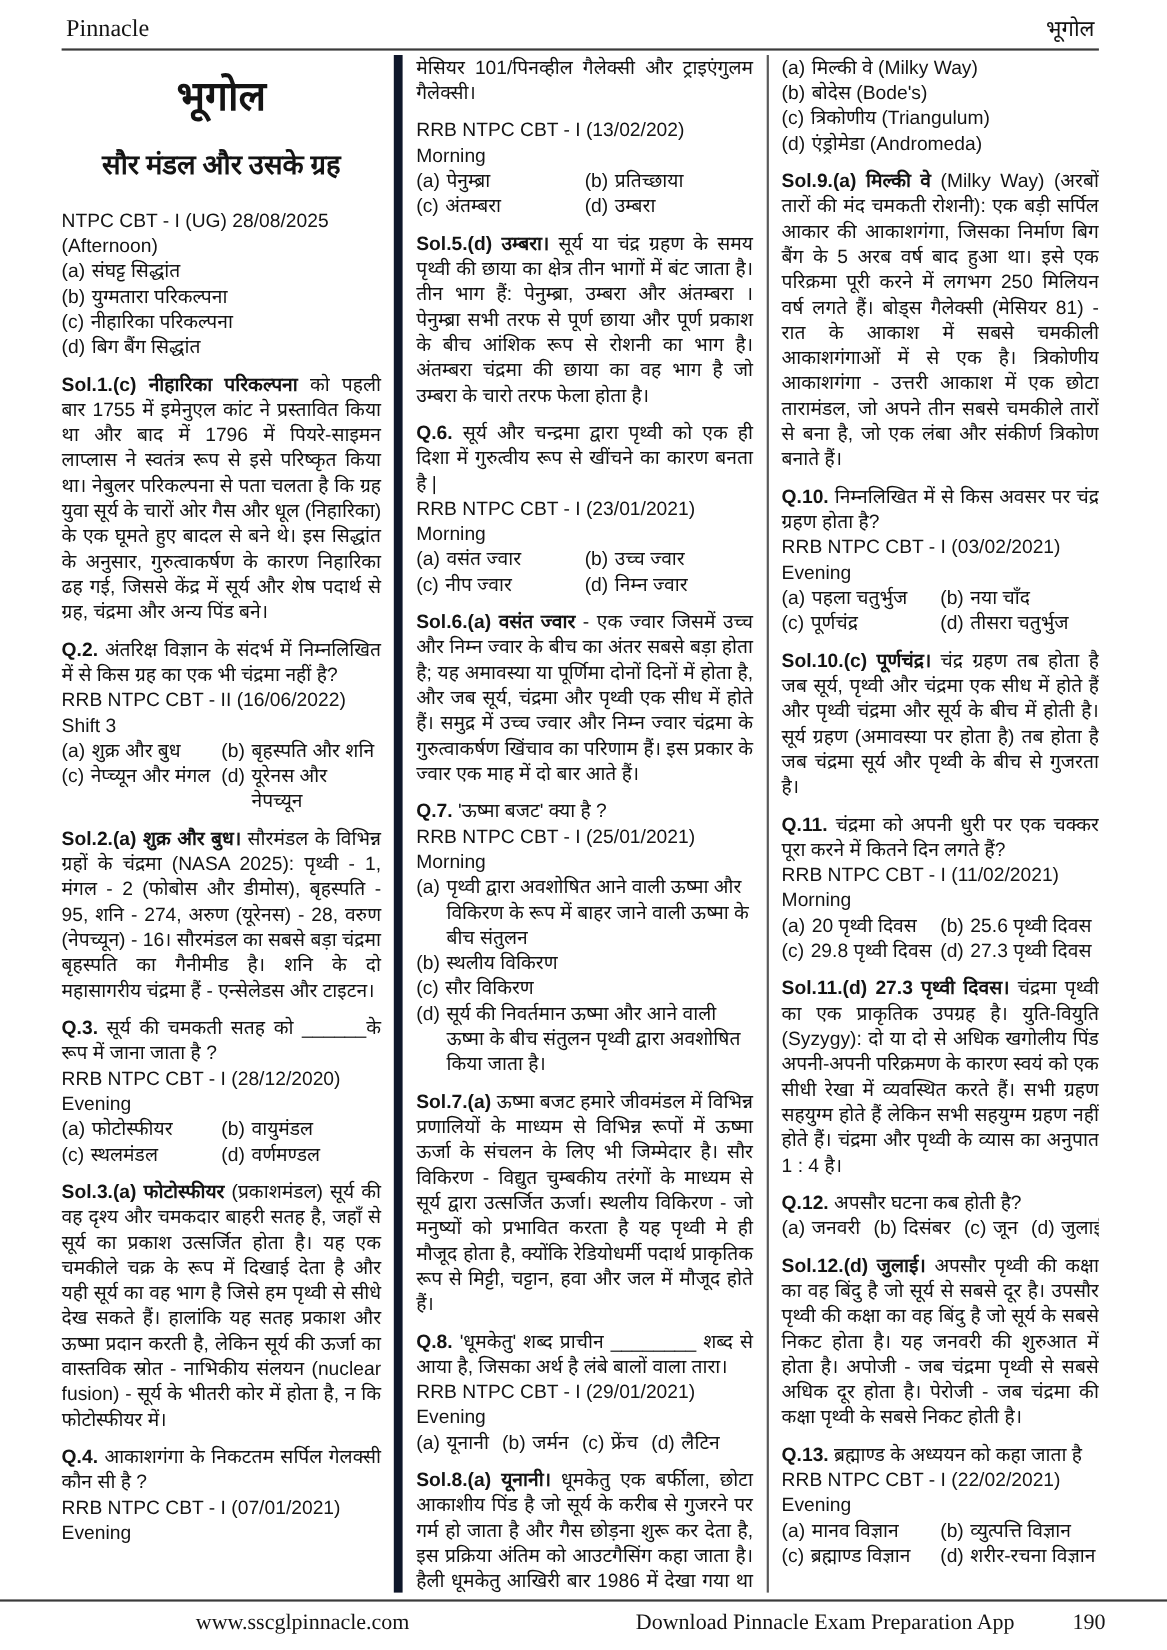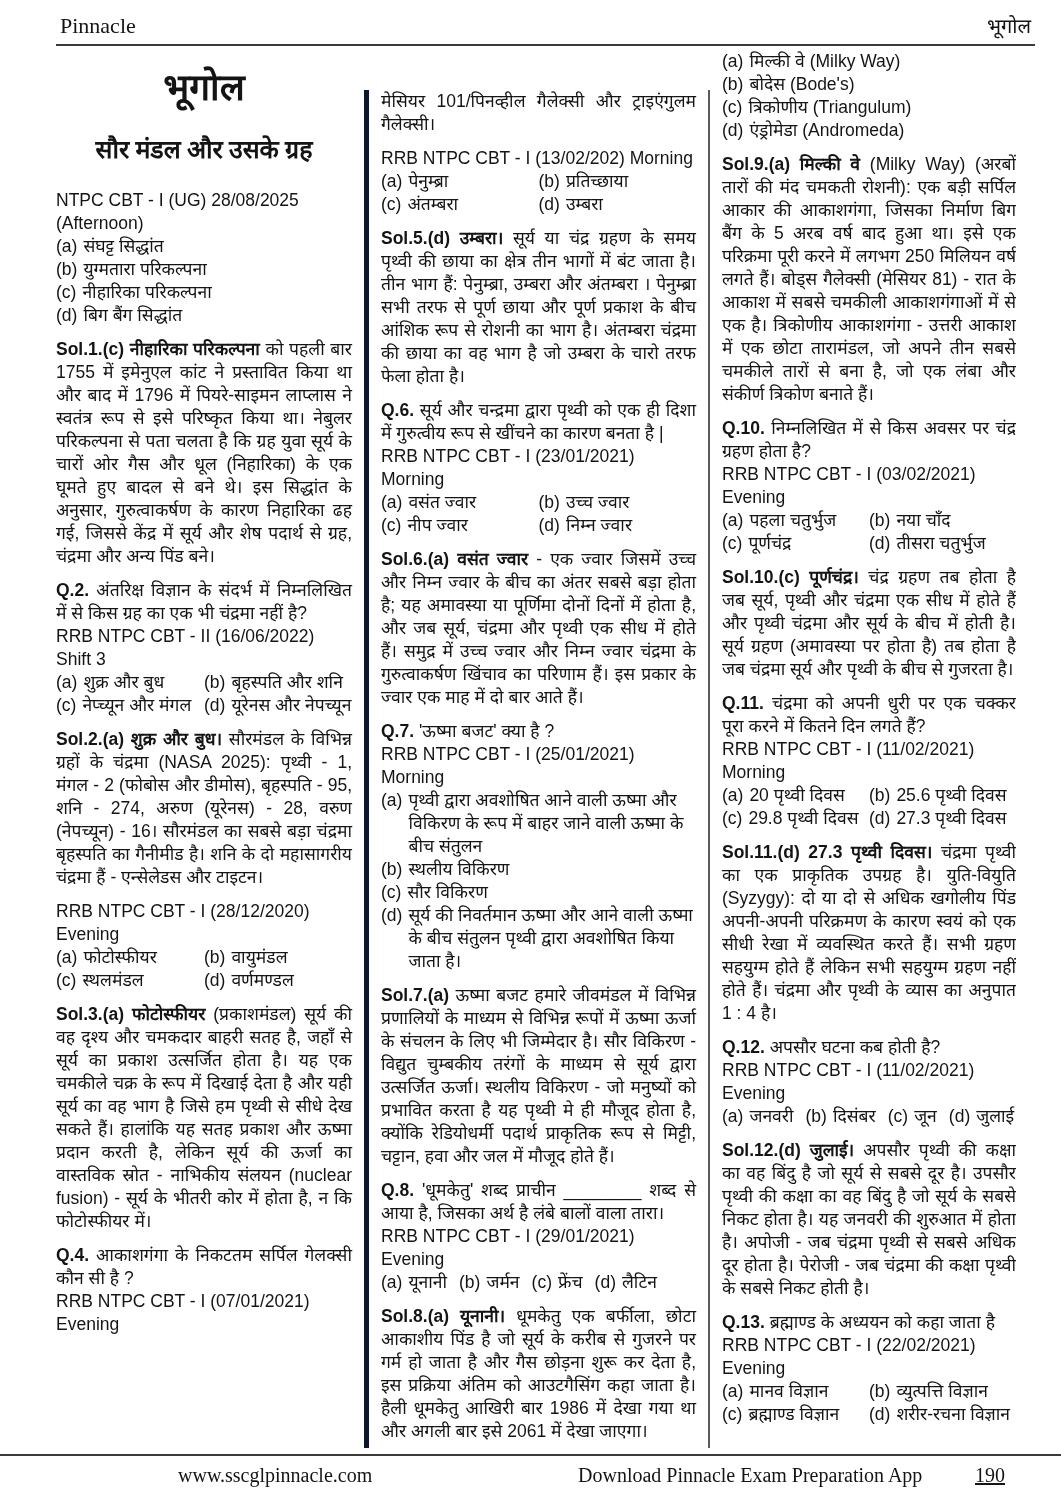--- a/index.html
+++ b/index.html
@@ -1,46 +1,46 @@
 <!DOCTYPE html>
 <html lang="hi"><head>
 <meta charset="utf-8">
 <style>
   html,body{margin:0;padding:0;background:#e8e8e8;}
   .page{position:relative;width:1061px;height:1500px;background:#ffffff;margin:0 auto;
         font-family:"Liberation Sans","DejaVu Sans",sans-serif;color:#141414;overflow:hidden;}
-  .inner{padding:8px 26px 0 56px;}
+  .inner{padding:8px 62px 0 56px;}
   .hdr{display:flex;justify-content:space-between;align-items:flex-end;
        padding:4px 4px 5px 4px;border-bottom:2px solid #3a3a3a;}
   .hdr-left{font-family:"Liberation Serif","DejaVu Serif",serif;font-size:22px;}
   .hdr-right{font-size:20px;}
   .cols{display:flex;height:1398px;overflow:hidden;margin-top:4px;}
   .col{overflow:hidden;box-sizing:border-box;}
   .col-1{width:308px;padding-right:12px;}
-  .col-2{width:346px;padding:0 12px;border-left:5px solid #0f172a;border-right:2px solid #5a5a5a;margin-top:40px;}
+  .col-2{width:346px;padding:0 12px;border-left:8px solid #0f172a;border-right:2px solid #5a5a5a;}
   .col-3{width:306px;padding-left:12px;}
   .chapter-title{text-align:center;font-size:37px;font-weight:bold;margin:10px 0 20px 0;}
   .chapter-subtitle{text-align:center;font-size:25px;font-weight:bold;margin:0 0 24px 0;font-family:Liberation Serif, serif;}
   .block{margin:0 0 11px 0;}
   .para{font-size:17.5px;line-height:23px;text-align:justify;margin:0;}
   .exam{font-size:17.5px;line-height:23px;margin:0;}
   .opts{margin:0;}
   .opt-row{display:flex;}
   .opt-row.c2 .opt{width:50%;}
   .opt-row.c4{gap:12px;}
   .opt{display:flex;font-size:17.5px;line-height:23px;}
   .opt-key{margin-right:6px;white-space:nowrap;}
   .opt-val{text-align:left;}
   b.lbl{font-weight:bold;}
   .ftr{position:absolute;left:0;bottom:0;width:1061px;height:46px;
        border-top:2px solid #3a3a3a;box-sizing:border-box;
        font-family:"Liberation Serif","DejaVu Serif",serif;font-size:20px;}
   .ftr-site{position:absolute;left:178px;top:8px;}
   .ftr-app{position:absolute;left:578px;top:8px;}
-  .ftr-num{position:absolute;right:56px;top:8px;text-decoration:underline;}
+  .ftr-num{position:absolute;right:56px;top:8px;}
 </style>
 </head>
 <body>
 
 <div class="page">
   <div class="inner">
     <div class="hdr">
       <span class="hdr-left">Pinnacle</span>
       <span class="hdr-right">भूगोल</span>
     </div>
@@ -103,20 +103,21 @@
                   <span class="opt-key">(d)</span>
                   <span class="opt-val">यूरेनस और नेपच्यून</span>
                 </div>
               </div>
             </div>
           </div>
           <div class="block">
             <p class="para"><b class="lbl">Sol.2.(a)</b> <b class="lbl">शुक्र और बुध।</b> <span>सौरमंडल के विभिन्न ग्रहों के चंद्रमा (NASA 2025): पृथ्वी - 1, मंगल - 2 (फोबोस और डीमोस), बृहस्पति - 95, शनि - 274, अरुण (यूरेनस) - 28, वरुण (नेपच्यून) - 16। सौरमंडल का सबसे बड़ा चंद्रमा बृहस्पति का गैनीमीड है। शनि के दो महासागरीय चंद्रमा हैं - एन्सेलेडस और टाइटन।</span></p>
           </div>
           <div class="block">
+            <p class="para"><b class="lbl">Q.3.</b> <span>सूर्य की चमकती सतह को ______के रूप में जाना जाता है ?</span></p>
             <p class="exam">RRB NTPC CBT - I (28/12/2020) Evening</p>
             <div class="opts">
               <div class="opt-row c2">
                 <div class="opt">
                   <span class="opt-key">(a)</span>
                   <span class="opt-val">फोटोस्फीयर</span>
                 </div>
                 <div class="opt">
                   <span class="opt-key">(b)</span>
                   <span class="opt-val">वायुमंडल</span>
@@ -349,21 +350,20 @@
                   <span class="opt-val">27.3 पृथ्वी दिवस</span>
                 </div>
               </div>
             </div>
           </div>
           <div class="block">
             <p class="para"><b class="lbl">Sol.11.(d)</b> <b class="lbl">27.3 पृथ्वी दिवस।</b> <span>चंद्रमा पृथ्वी का एक प्राकृतिक उपग्रह है। युति-वियुति (Syzygy): दो या दो से अधिक खगोलीय पिंड अपनी-अपनी परिक्रमण के कारण स्वयं को एक सीधी रेखा में व्यवस्थित करते हैं। सभी ग्रहण सहयुग्म होते हैं लेकिन सभी सहयुग्म ग्रहण नहीं होते हैं। चंद्रमा और पृथ्वी के व्यास का अनुपात 1 : 4 है।</span></p>
           </div>
           <div class="block">
             <p class="para"><b class="lbl">Q.12.</b> <span>अपसौर घटना कब होती  है?</span></p>
-            <p class="exam">RRB NTPC CBT - I (11/02/2021) Evening</p>
             <div class="opts">
               <div class="opt-row c4">
                 <div class="opt">
                   <span class="opt-key">(a)</span>
                   <span class="opt-val">जनवरी</span>
                 </div>
                 <div class="opt">
                   <span class="opt-key">(b)</span>
                   <span class="opt-val">दिसंबर</span>
                 </div>

